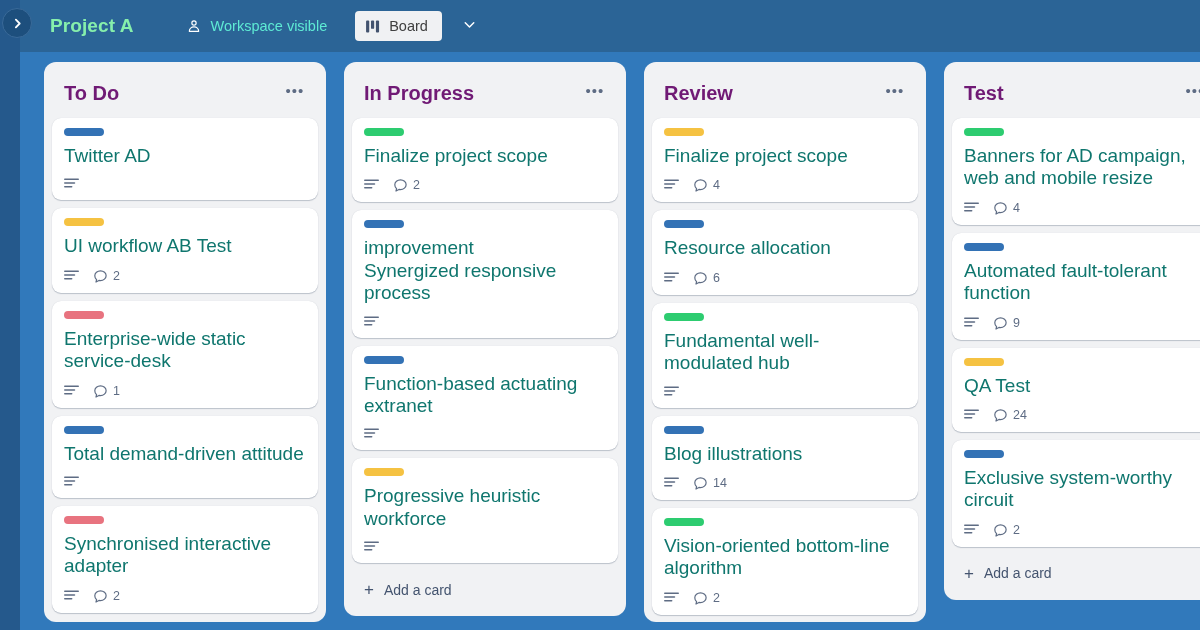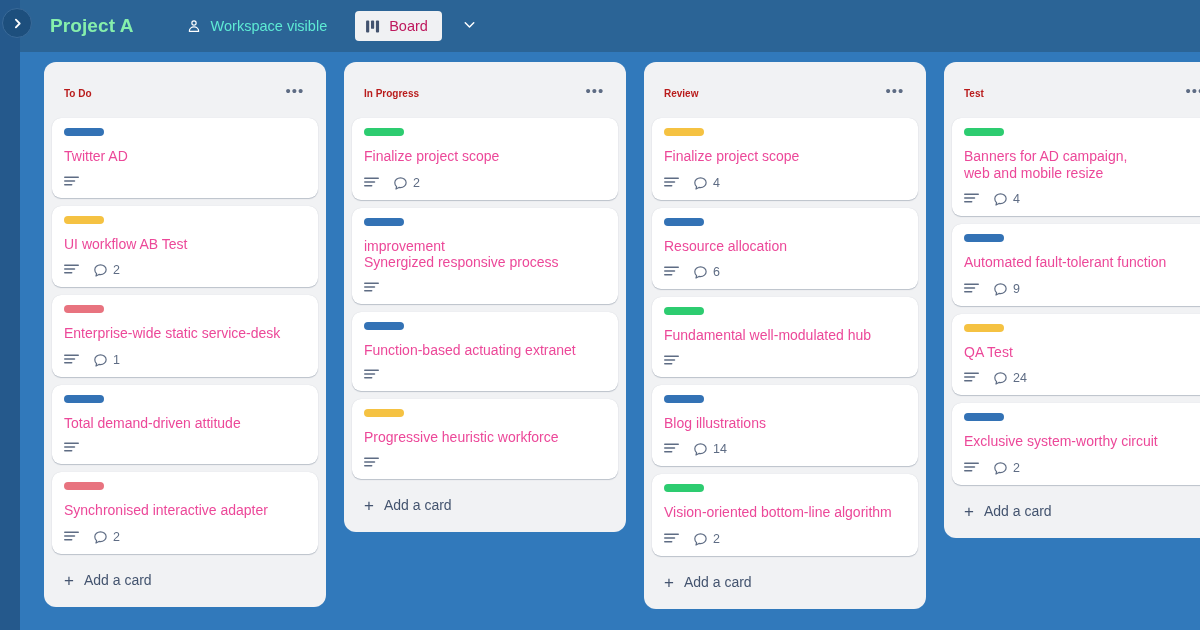--- a/index.html
+++ b/index.html
@@ -74,21 +74,21 @@
     cursor: pointer;
     white-space: nowrap;
   }
   .visibility svg { display: block; flex: none; }
 
   .board-btn {
     display: flex;
     align-items: center;
     gap: 8px;
     background: #f0f1f3;
-    color: #be185d;
+    color: #404040;
     font-size: 14.5px;
     border-radius: 4px;
     padding: 7px 14px 7px 11px;
     margin-left: 20px;
     cursor: pointer;
     white-space: nowrap;
   }
   .board-btn svg { display: block; flex: none; }
 
   .caret-btn {
@@ -126,23 +126,23 @@
     max-height: 560px;
   }
 
   .list-header {
     display: flex;
     align-items: center;
     justify-content: space-between;
     padding: 10px 10px 12px 12px;
   }
   .list-title {
-    font-size: 10px;
+    font-size: 20px;
     font-weight: bold;
-    color: #b91c1c;
+    color: #701a75;
     cursor: pointer;
   }
   .list-menu {
     width: 26px; height: 26px;
     border-radius: 4px;
     display: flex;
     align-items: center;
     justify-content: center;
     cursor: pointer;
     color: #5e6c84;
@@ -166,26 +166,25 @@
     cursor: pointer;
   }
 
   .labels { display: flex; gap: 4px; margin-bottom: 9px; }
   .label-chip {
     width: 40px; height: 8px;
     border-radius: 4px;
   }
 
   .card-title {
-    font-size: 14px;
+    font-size: 19px;
     line-height: 1.18;
-    color: #ec4899;
+    color: #0f766e;
     margin-bottom: 11px;
     word-wrap: break-word;
-    margin-top: 12px;
   }
   .card-title .ln { display: block; }
 
   .badges {
     display: flex;
     align-items: center;
     gap: 14px;
     color: #5e6c84;
   }
   .badge {

